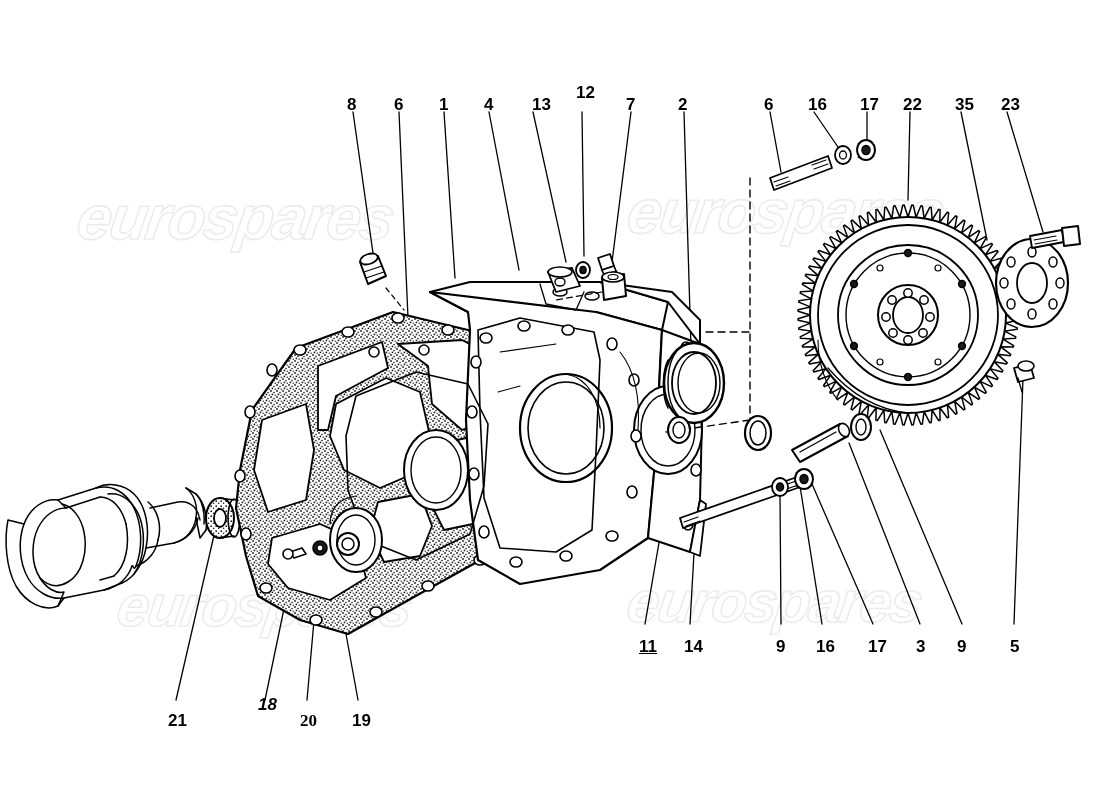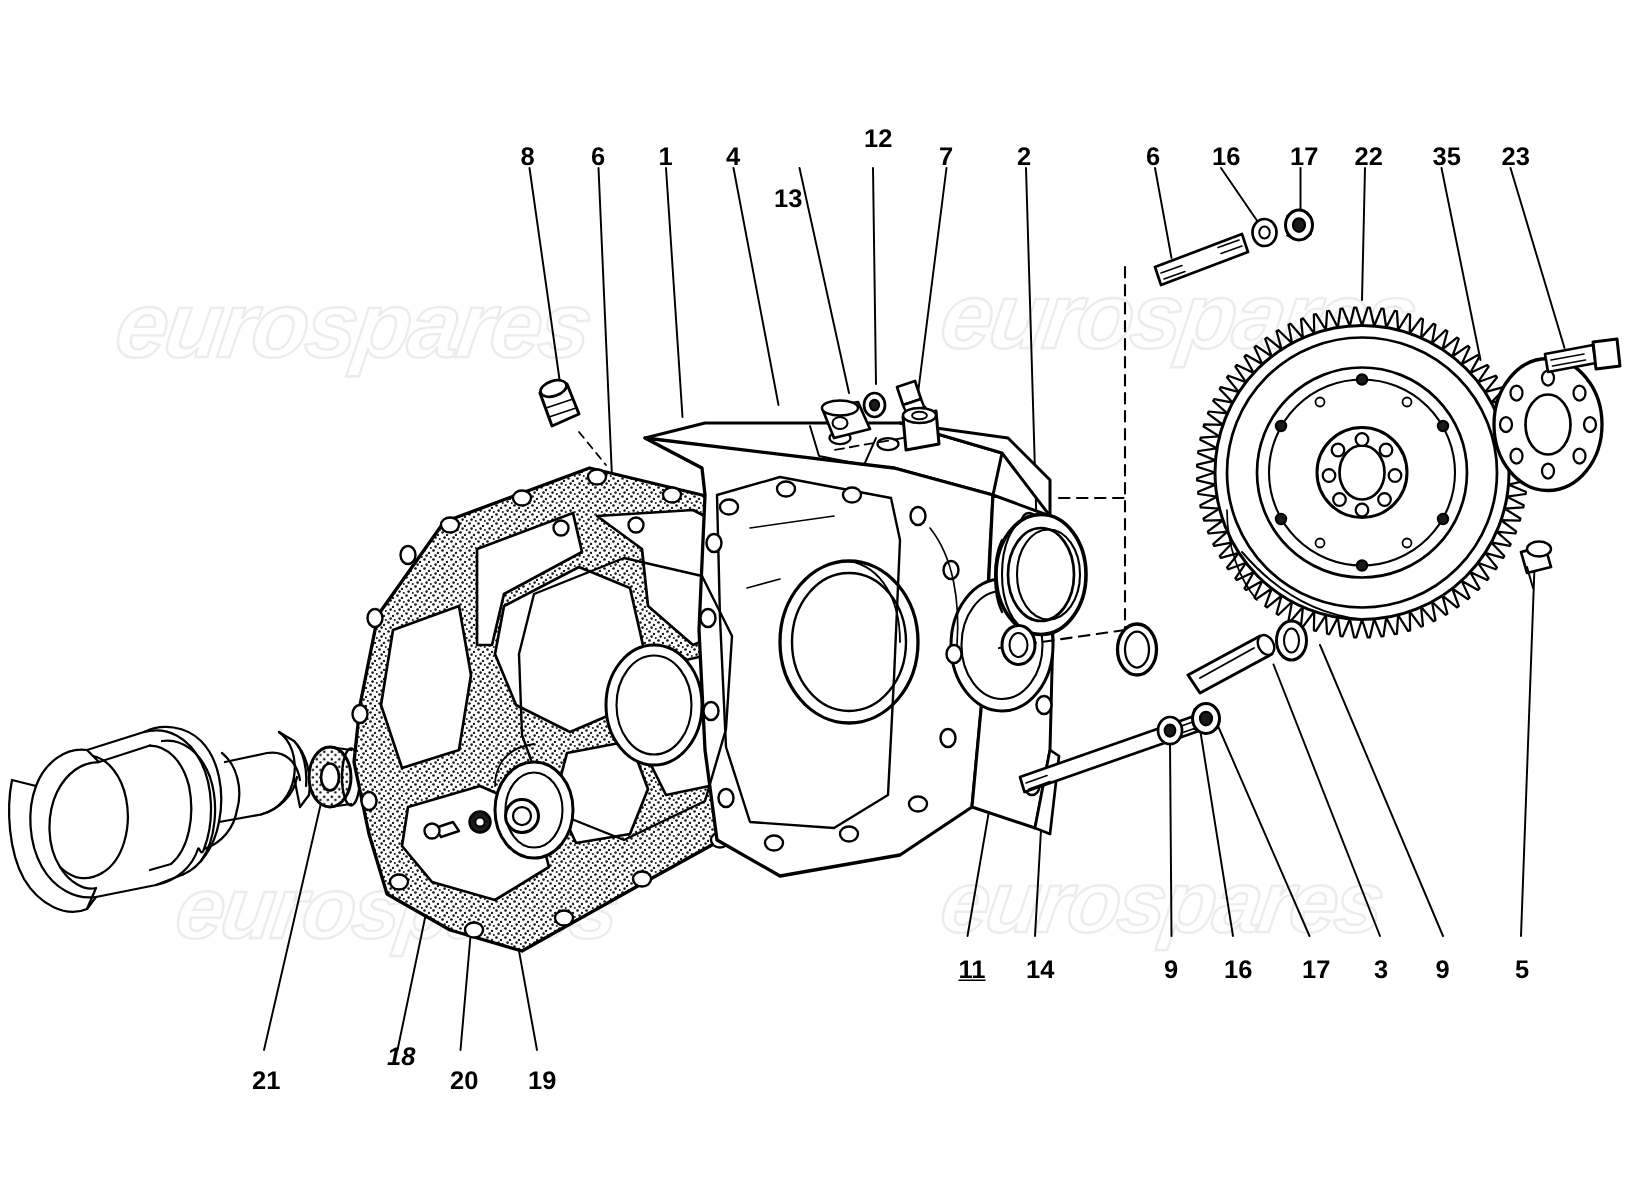--- a/index.html
+++ b/index.html
@@ -386,37 +386,37 @@
       </g>
 
     </g>
   </svg>
 
   <div id="labels">
       <div class="lbl" style="left: 347px; top: 96px;">8</div>
       <div class="lbl" style="left: 394px; top: 96px;">6</div>
       <div class="lbl" style="left: 439px; top: 96px;">1</div>
       <div class="lbl" style="left: 484px; top: 96px;">4</div>
-      <div class="lbl" style="left: 516px; top: 96px; margin-top: 28px;">13</div>
+      <div class="lbl" style="left: 532px; top: 96px;">13</div>
       <div class="lbl" style="left: 576px; top: 84px;">12</div>
       <div class="lbl" style="left: 626px; top: 96px;">7</div>
       <div class="lbl" style="left: 678px; top: 96px;">2</div>
       <div class="lbl" style="left: 764px; top: 96px;">6</div>
       <div class="lbl" style="left: 808px; top: 96px;">16</div>
       <div class="lbl" style="left: 860px; top: 96px;">17</div>
       <div class="lbl" style="left: 903px; top: 96px;">22</div>
       <div class="lbl" style="left: 955px; top: 96px;">35</div>
       <div class="lbl" style="left: 1001px; top: 96px; text-align: center;">23</div>
       <div class="lbl" style="left: 639px; top: 638px; text-decoration: underline;">11</div>
       <div class="lbl" style="left: 684px; top: 638px;">14</div>
       <div class="lbl" style="left: 776px; top: 638px;">9</div>
       <div class="lbl" style="left: 816px; top: 638px;">16</div>
       <div class="lbl" style="left: 868px; top: 638px;">17</div>
       <div class="lbl" style="left: 916px; top: 638px;">3</div>
       <div class="lbl" style="left: 957px; top: 638px;">9</div>
       <div class="lbl" style="left: 1010px; top: 638px;">5</div>
       <div class="lbl" style="left: 168px; top: 712px; text-align: center;">21</div>
       <div class="lbl" style="left: 258px; top: 696px; font-style: italic;">18</div>
-      <div class="lbl" style="left: 300px; top: 712px;">20</div>
+      <div class="lbl" style="left: 300px; top: 712px; font-family: Liberation Serif, serif;">20</div>
       <div class="lbl" style="left: 352px; top: 712px;">19</div>
     </div>
 
 </div>
 
 </body></html>

